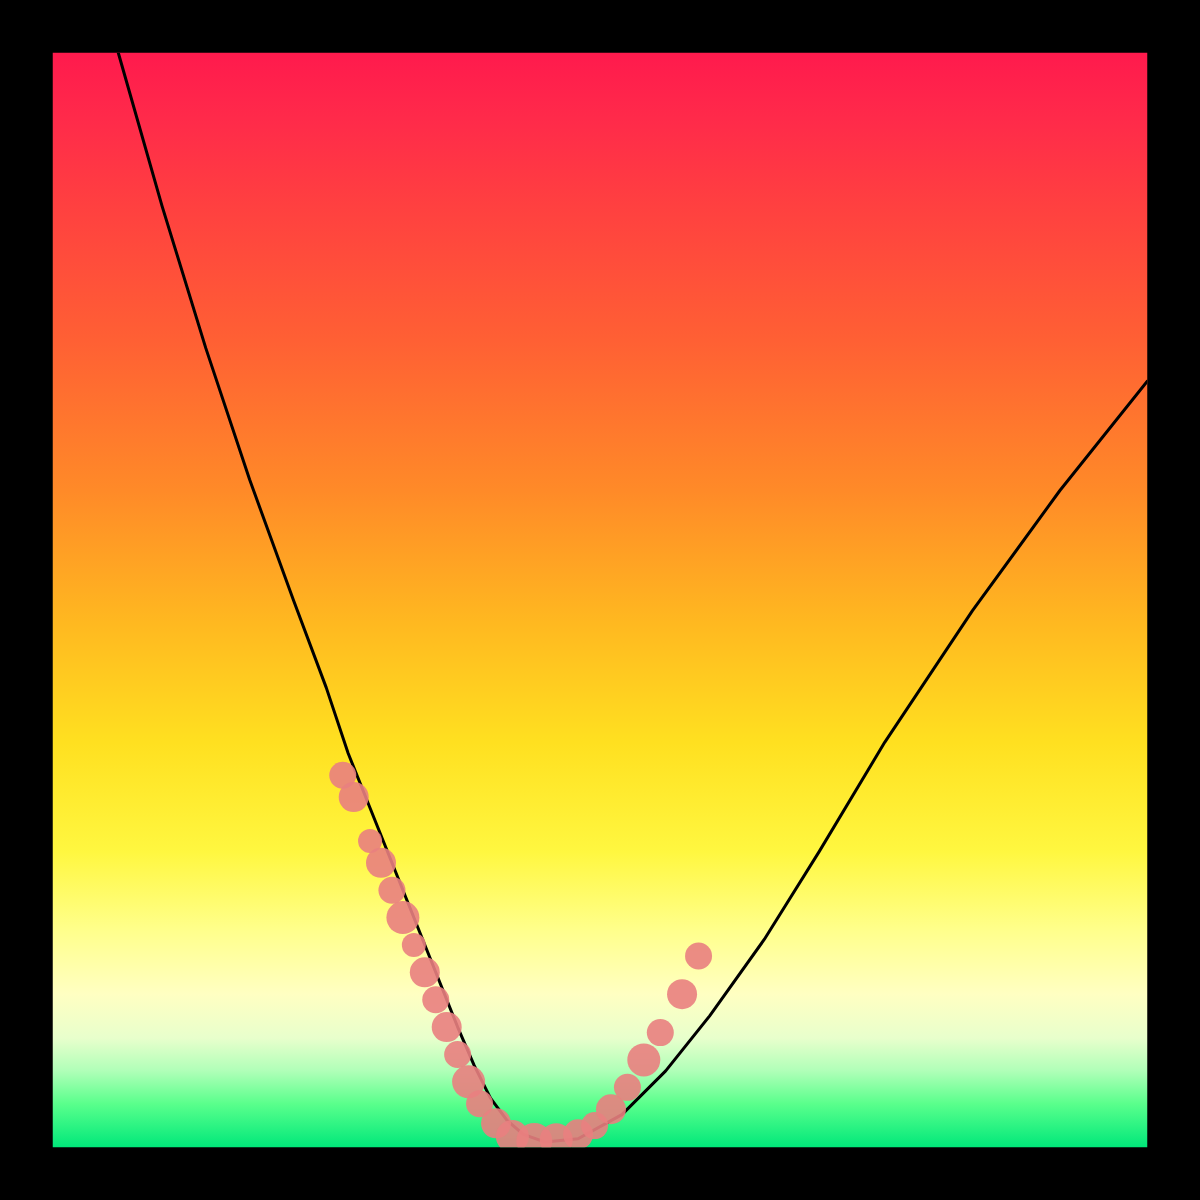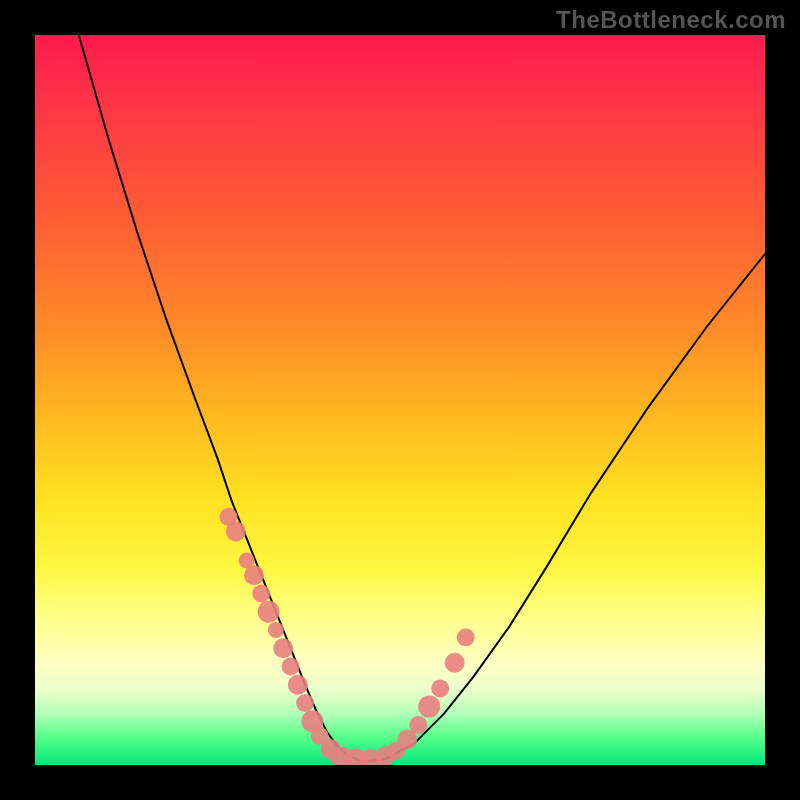--- a/index.html
+++ b/index.html
@@ -71,21 +71,20 @@
   }
   .dot {
     fill: #e98080;
     fill-opacity: 0.9;
     stroke: none;
   }
 </style>
 </head>
 <body>
 <div class="frame">
-  <div class="watermark">TheBottleneck.com</div>
 
   <div class="plot-area">
     <div class="gradient-bg"></div>
 
     <svg class="curve" viewBox="0 0 730 730" preserveAspectRatio="none">
 
       <path id="main-curve" class="curve-path" d="M43.8 0.0 L73.0 102.2 L102.2 197.1 L131.4 284.7 L160.6 365.0 L182.5 423.4 L197.1 467.2 L211.7 503.7 L226.3 540.2 L240.9 576.7 L255.5 613.2 L270.1 649.7 L281.1 675.3 L292.0 697.1 L302.9 711.8 L313.9 721.2 L328.5 726.4 L350.4 724.2 L379.6 708.1 L408.8 678.9 L438.0 642.4 L474.5 591.3 L511.0 532.9 L554.8 459.9 L613.2 372.3 L671.6 292.0 L730.0 219.0" stroke="#000000"></path>
 
       <g id="dots">
           <circle cx="193.5" cy="481.8" r="9" class="dot" fill="#e98080"></circle>

